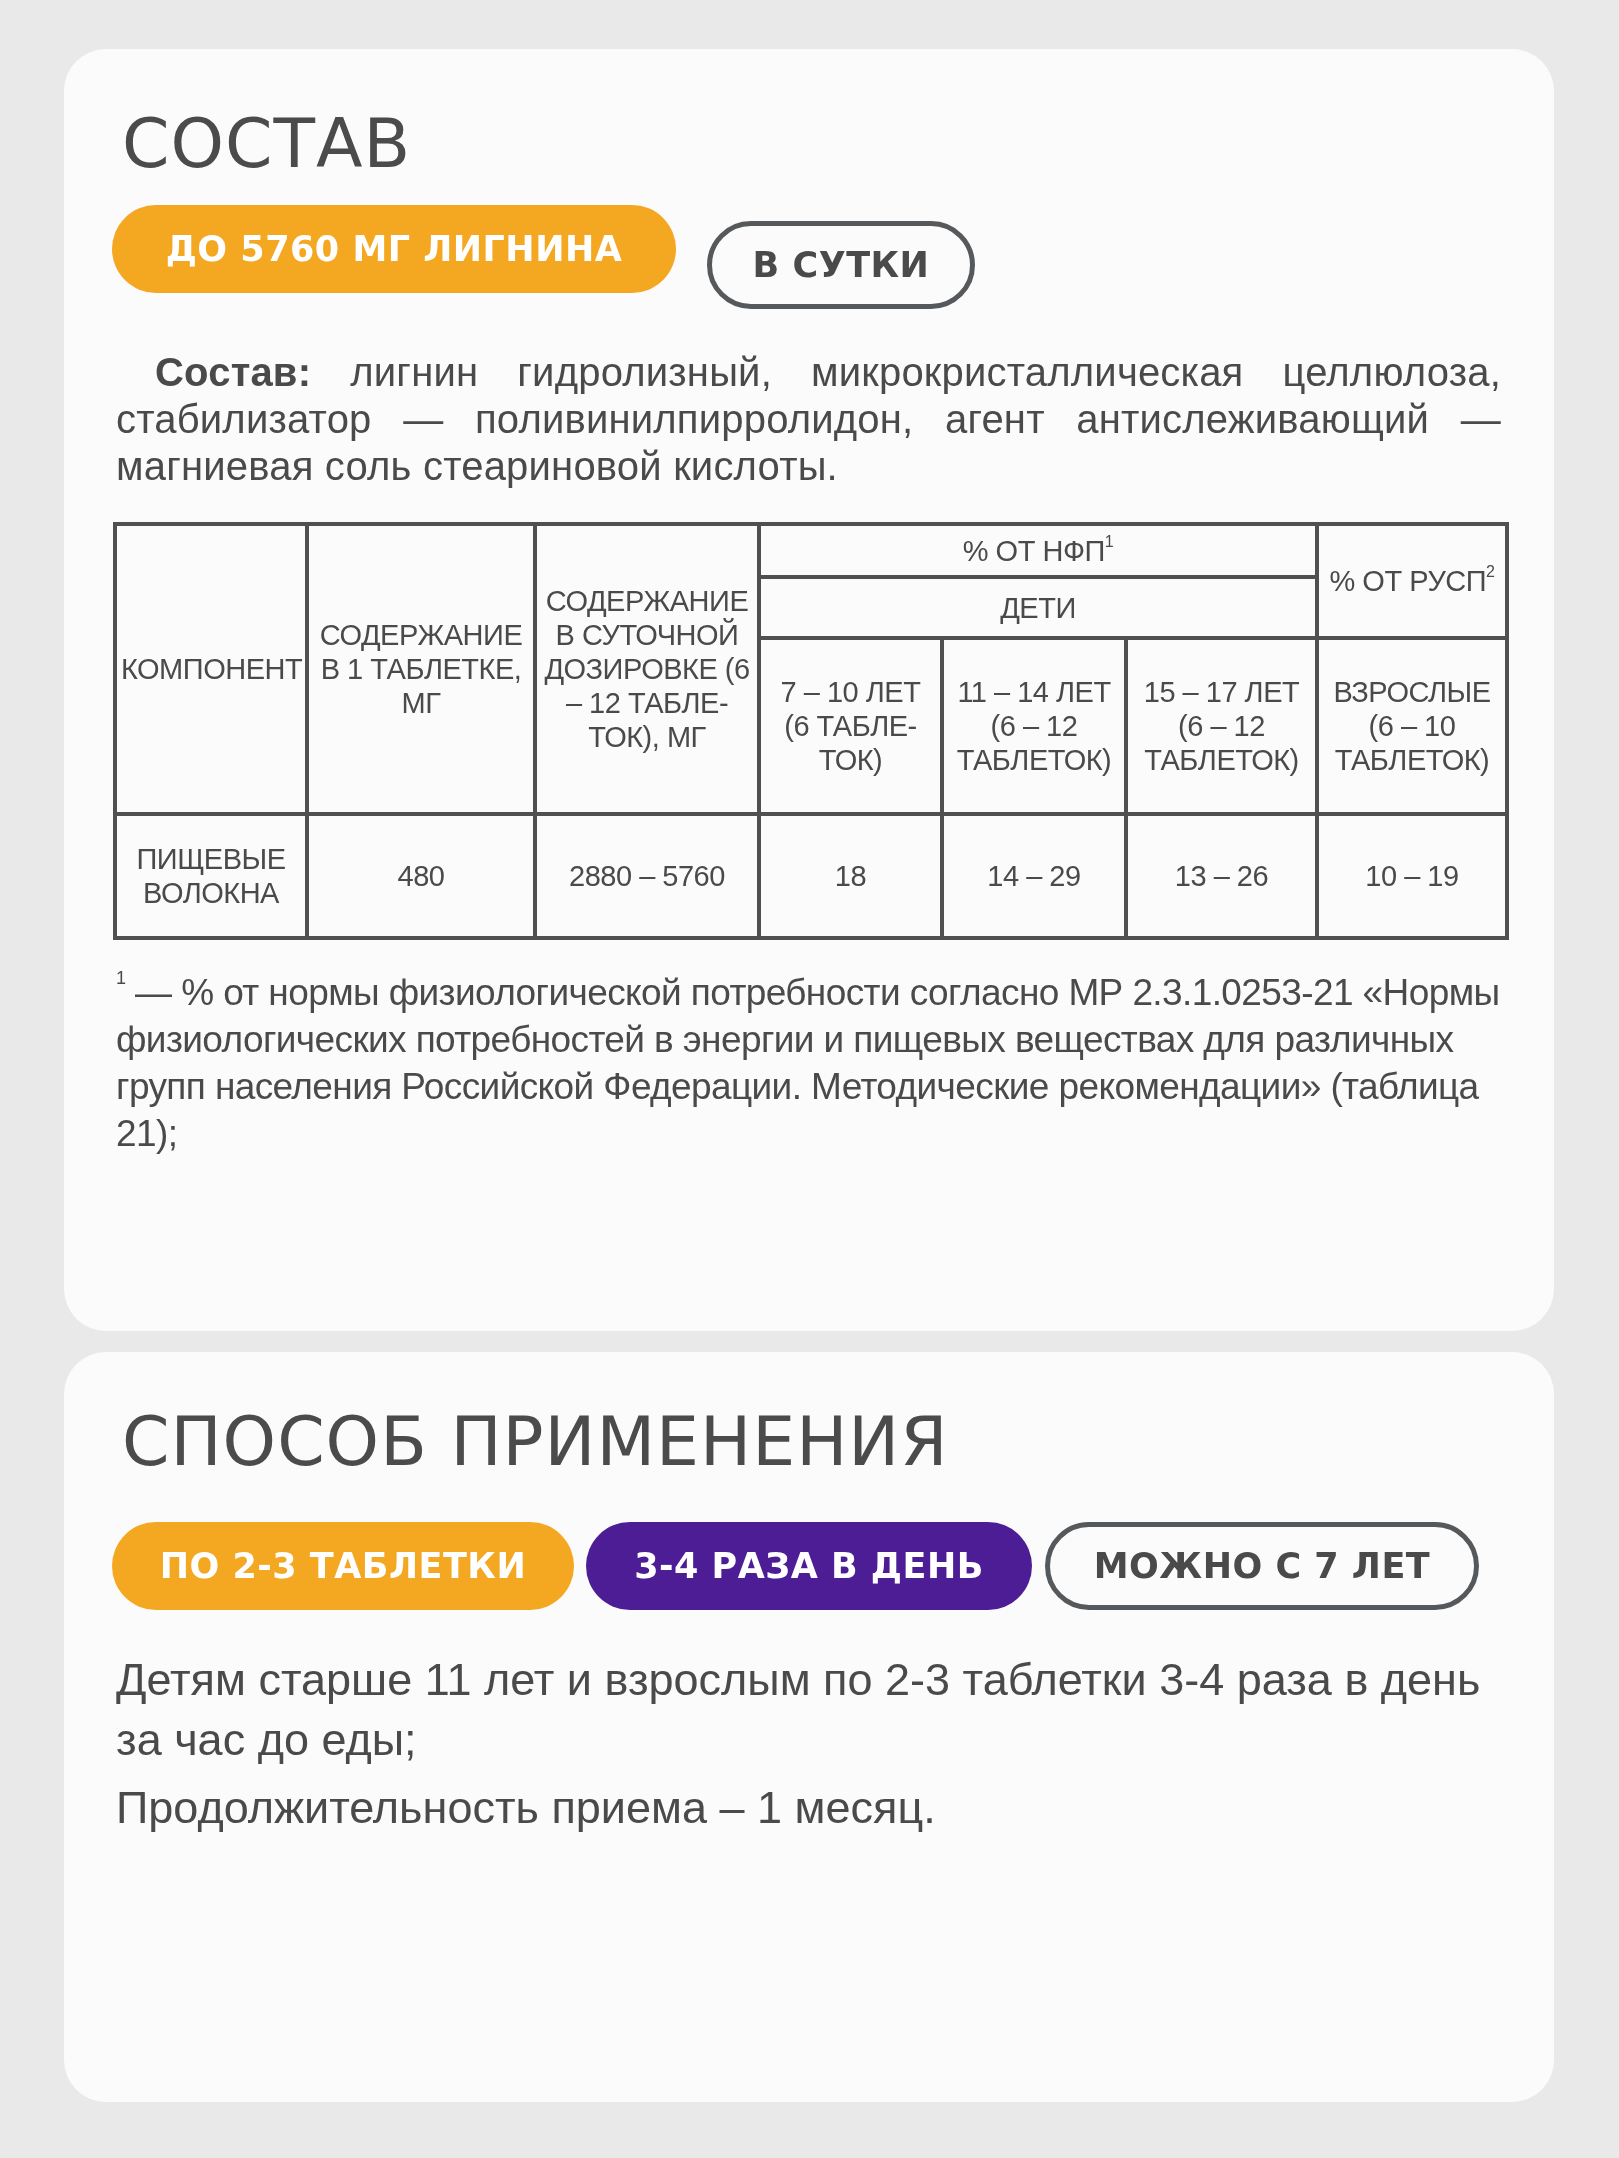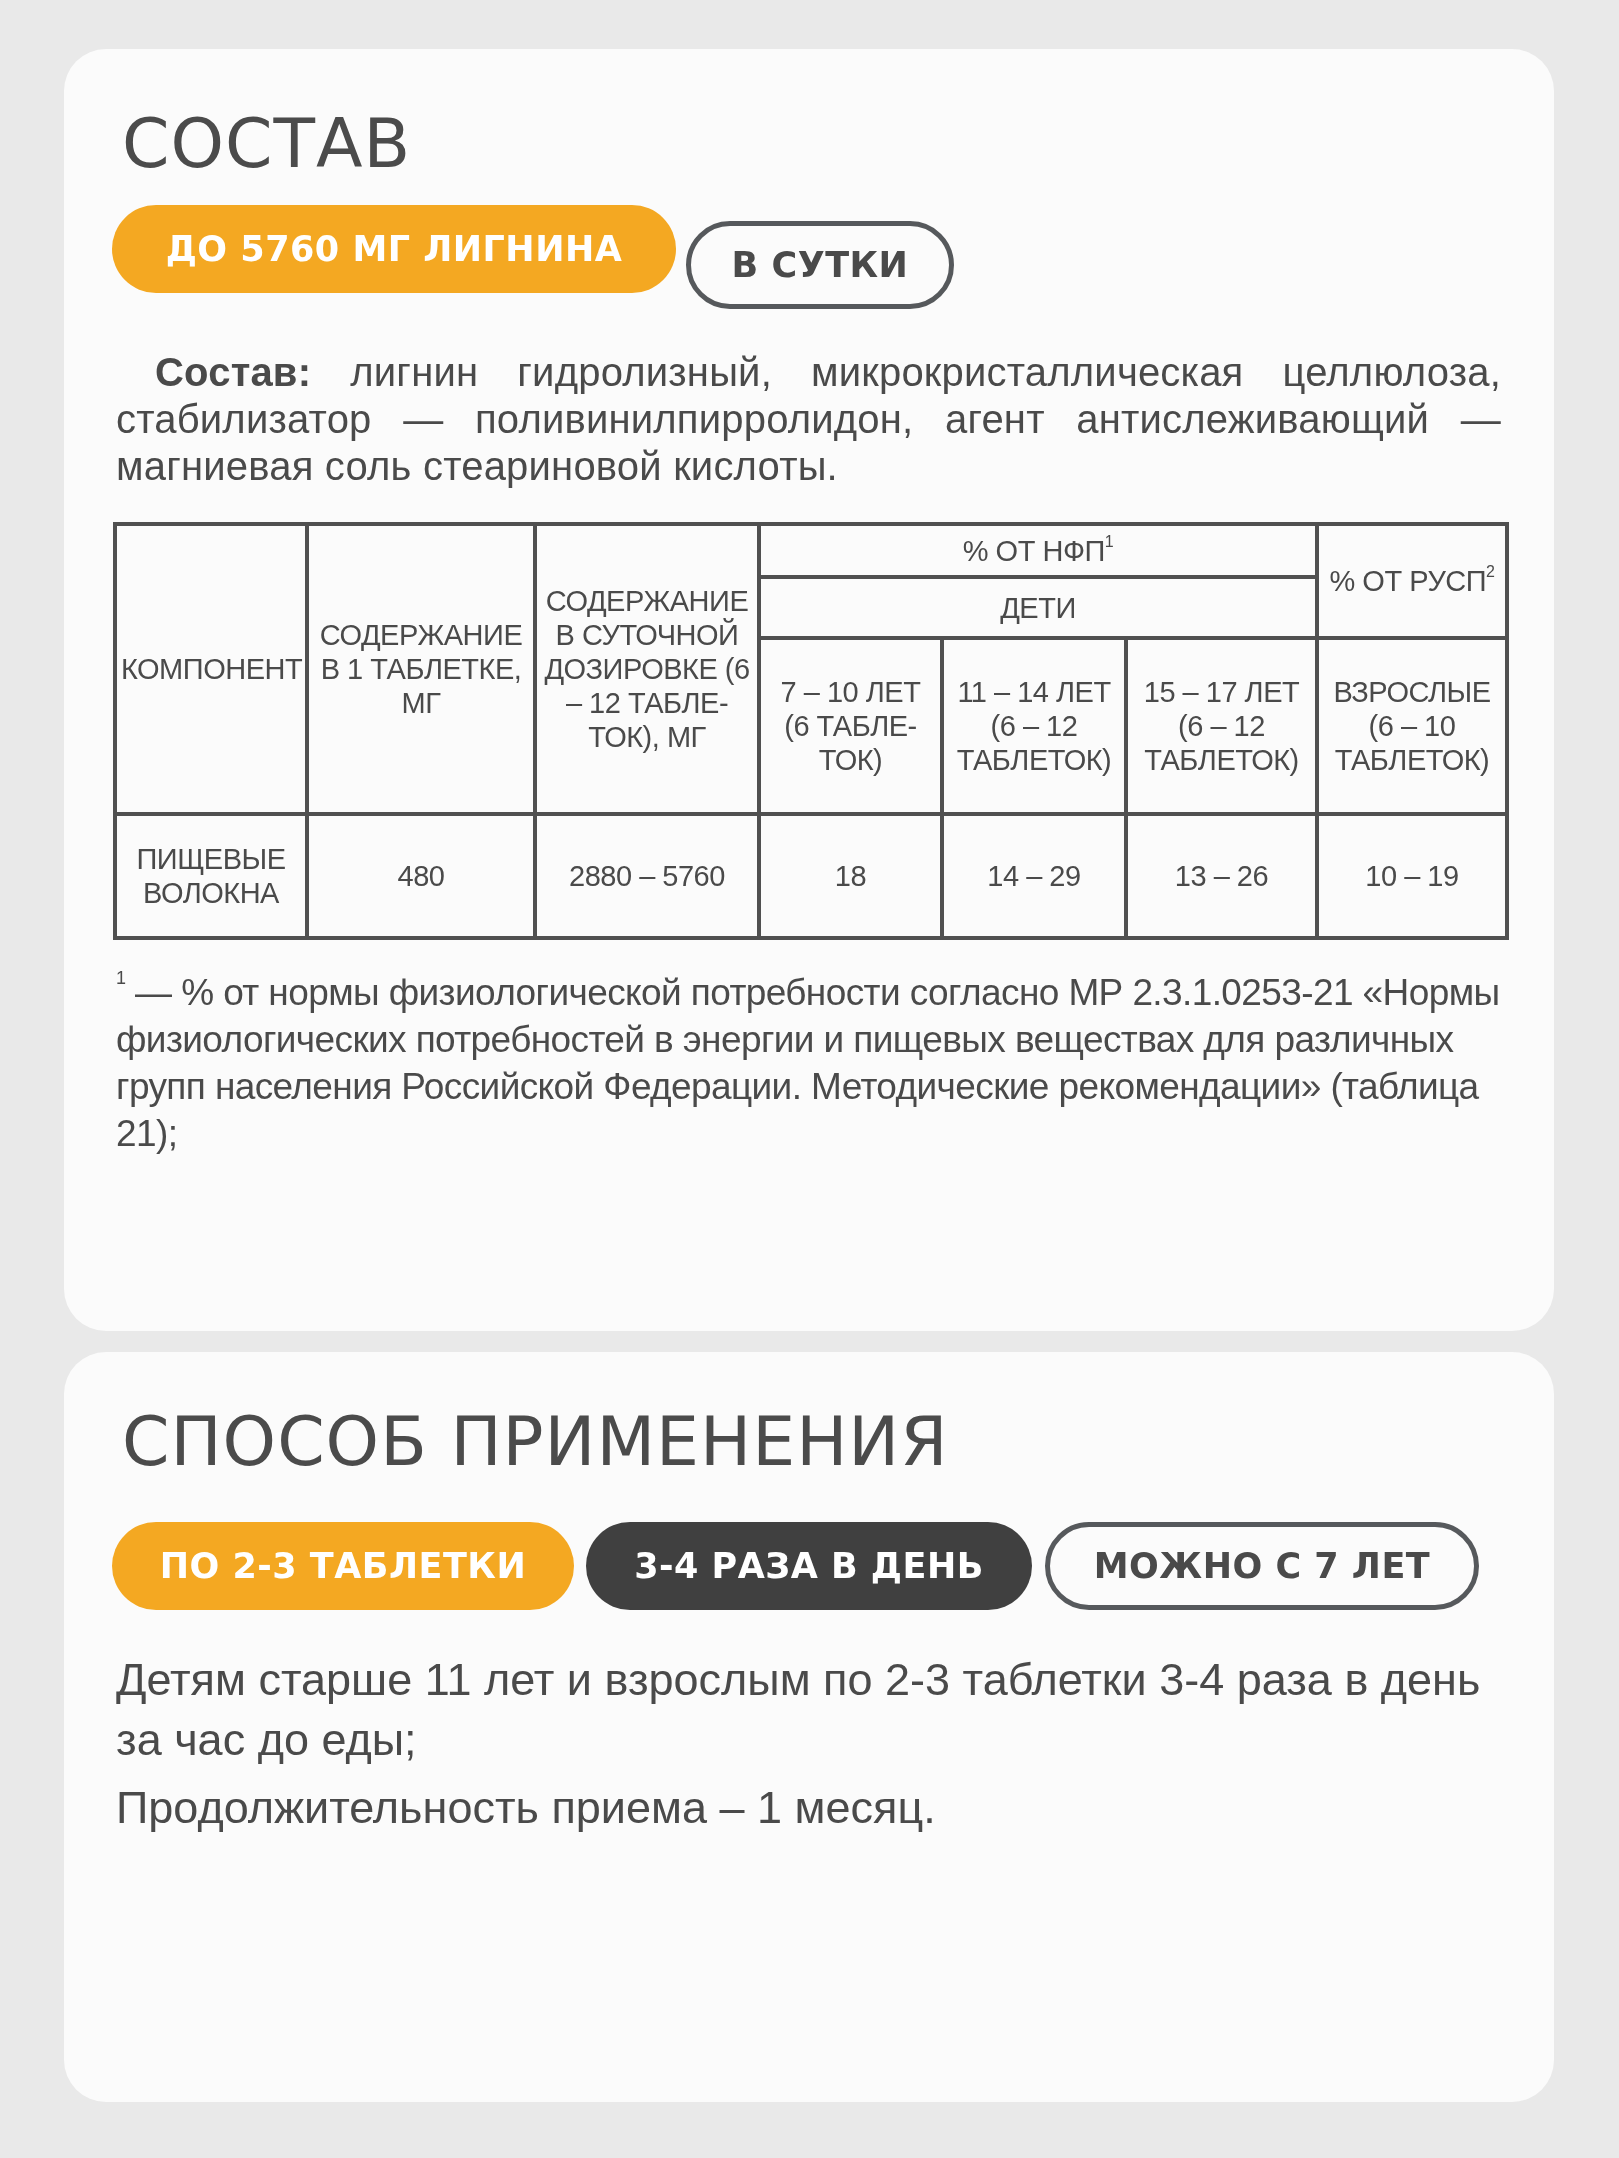--- a/index.html
+++ b/index.html
@@ -19,21 +19,21 @@
     font-family:"DejaVu Sans", sans-serif; font-weight:normal;
     font-size:68px; letter-spacing:1px; color:#4b4b4b;
   }
   .pill {
     position:absolute; height:88px; border-radius:44px; box-sizing:border-box;
     display:flex; align-items:center; justify-content:center;
     font-family:"DejaVu Sans", sans-serif; font-weight:bold; font-size:35px;
     white-space:nowrap; letter-spacing:0.5px;
   }
   .pill.orange { background:#f4a822; color:#fff; }
-  .pill.red { background:#404040; color:#fff; }
+  .pill.red { background:#4c1d95; color:#fff; }
   .pill.outline { border:5px solid #56595c; color:#4a4a4a; background:#fbfbfb; }
   .composition {
     position:absolute; left:52px; top:300px; width:1385px; margin:0;
     font-size:40px; line-height:47px; text-align:justify; color:#4a4a4a;
     letter-spacing:0.2px;
   }
   .composition b { font-weight:bold;margin-left:39px; }
   table.nutr {
     position:absolute; left:49px; top:473px; width:1392px; height:414px;
     border-collapse:collapse; table-layout:fixed;
@@ -56,21 +56,21 @@
   }
   .usage p { margin:0 0 8px 0; }
 </style>
 </head>
 <body>
 
 <div class="card" id="card1">
   <h1 class="title" style="top:55px;">СОСТАВ</h1>
 
   <div class="pill orange" style="left:48px; top:156px; width:564px;">ДО 5760 МГ ЛИГНИНА</div>
-  <div class="pill outline" style="left:622px; top:172px; width:268px;">В СУТКИ</div>
+  <div class="pill outline" style="left:643px; top:172px; width:268px;">В СУТКИ</div>
 
   <p class="composition"><b>Состав:</b><span> лигнин гидролизный, микрокристаллическая целлюлоза, стабилизатор — поливинилпирролидон, агент антислеживающий — магниевая соль стеариновой кислоты.</span></p>
 
   <table class="nutr">
     <colgroup>
       <col style="width:192px">
         <col style="width:228px">
         <col style="width:224px">
       <col style="width:183px">
         <col style="width:184px">

